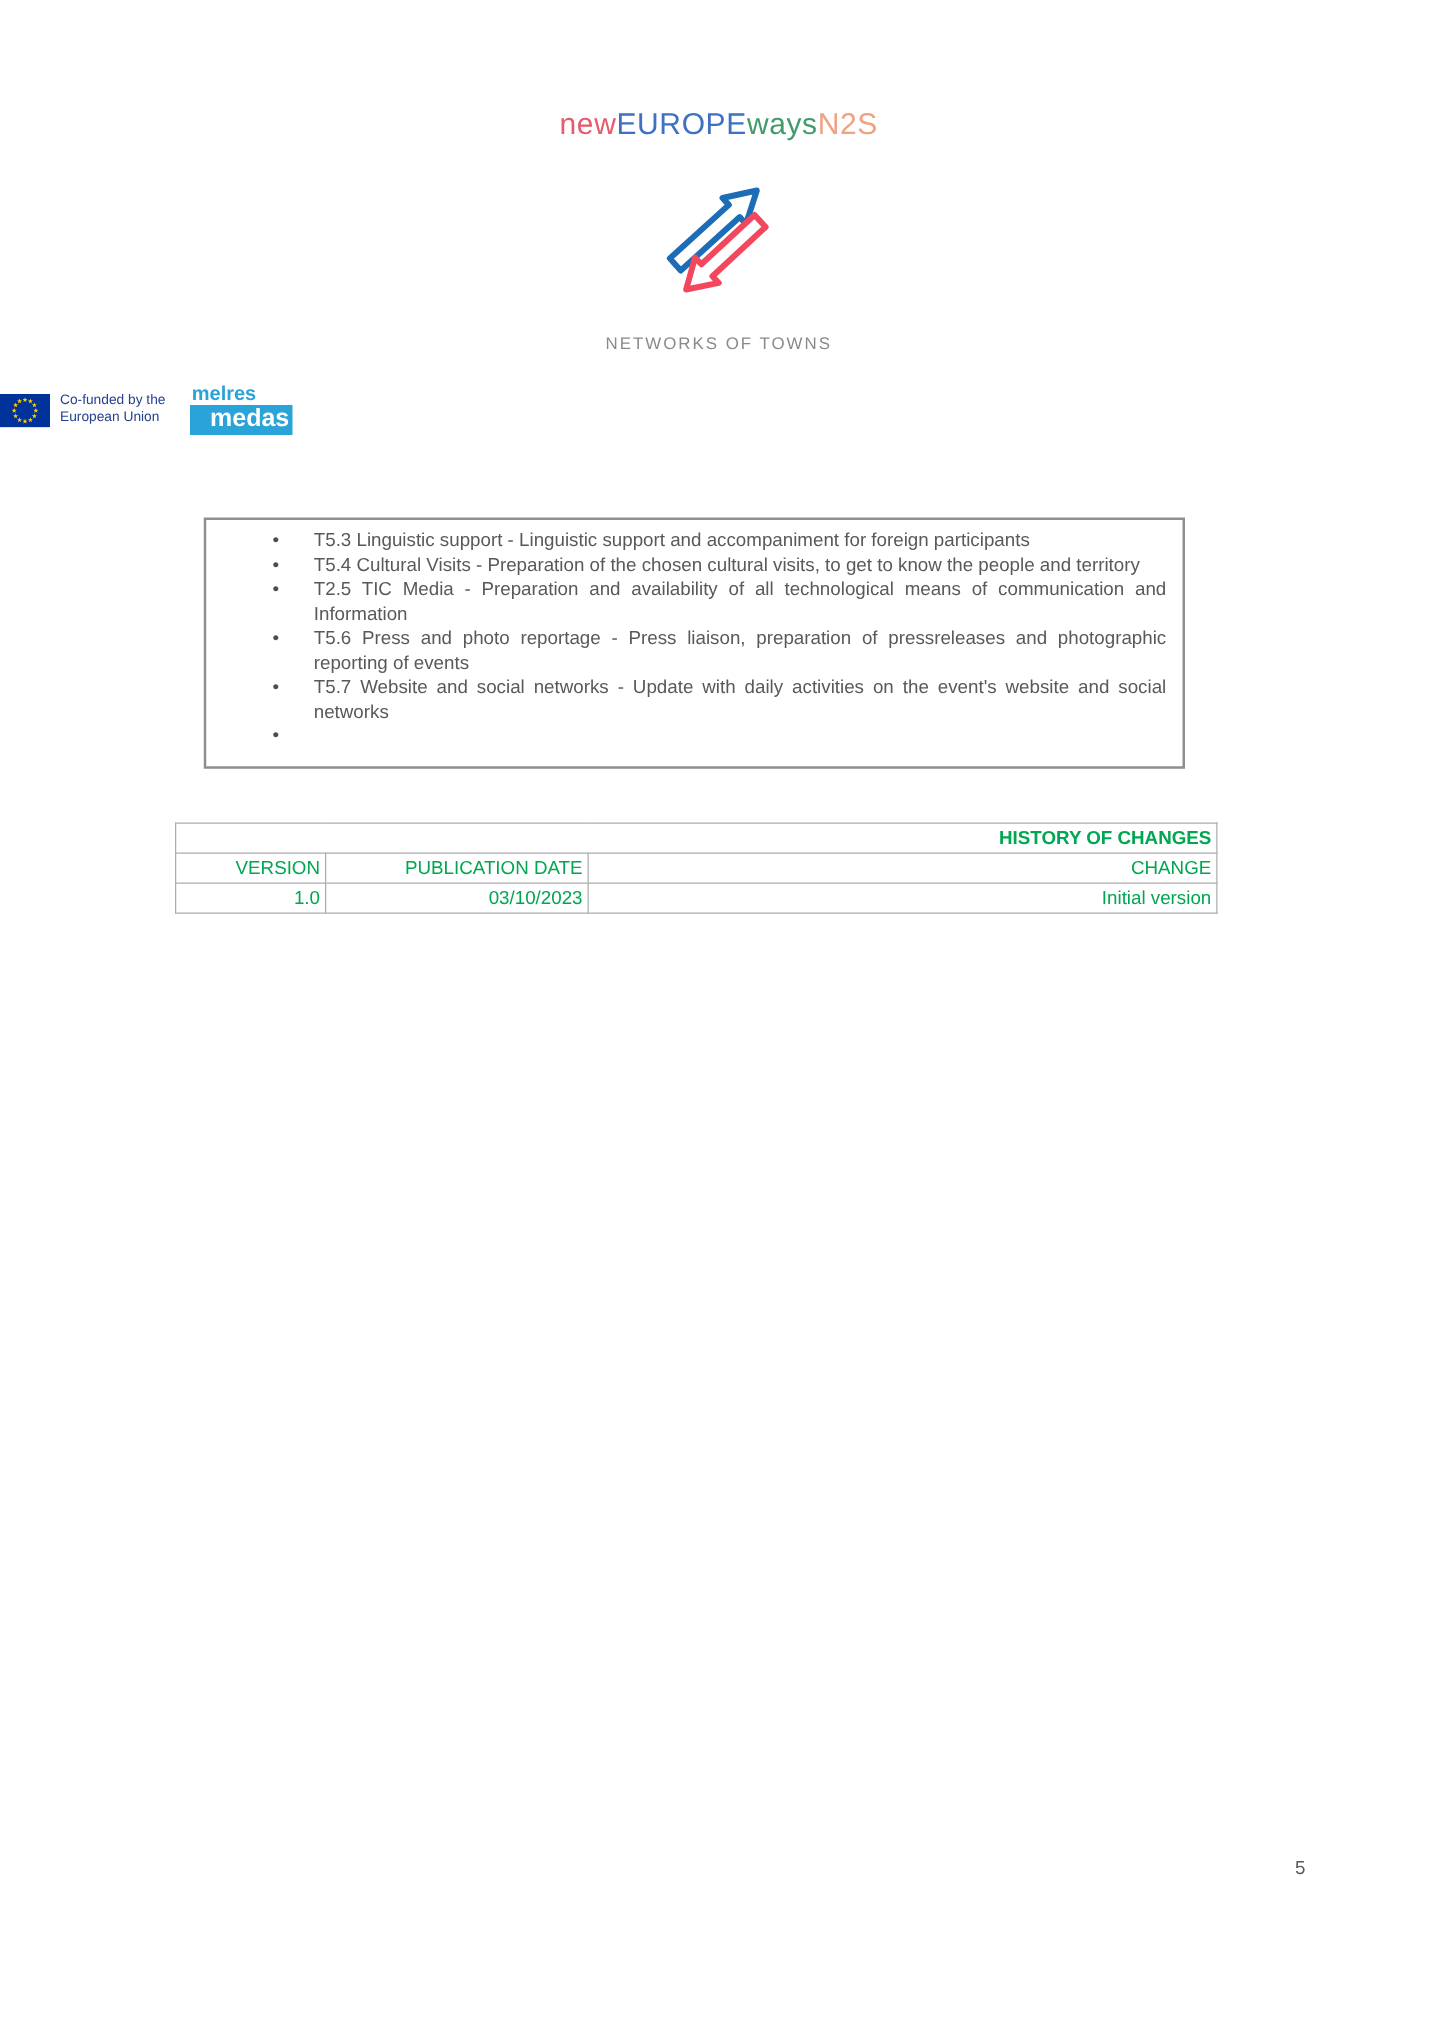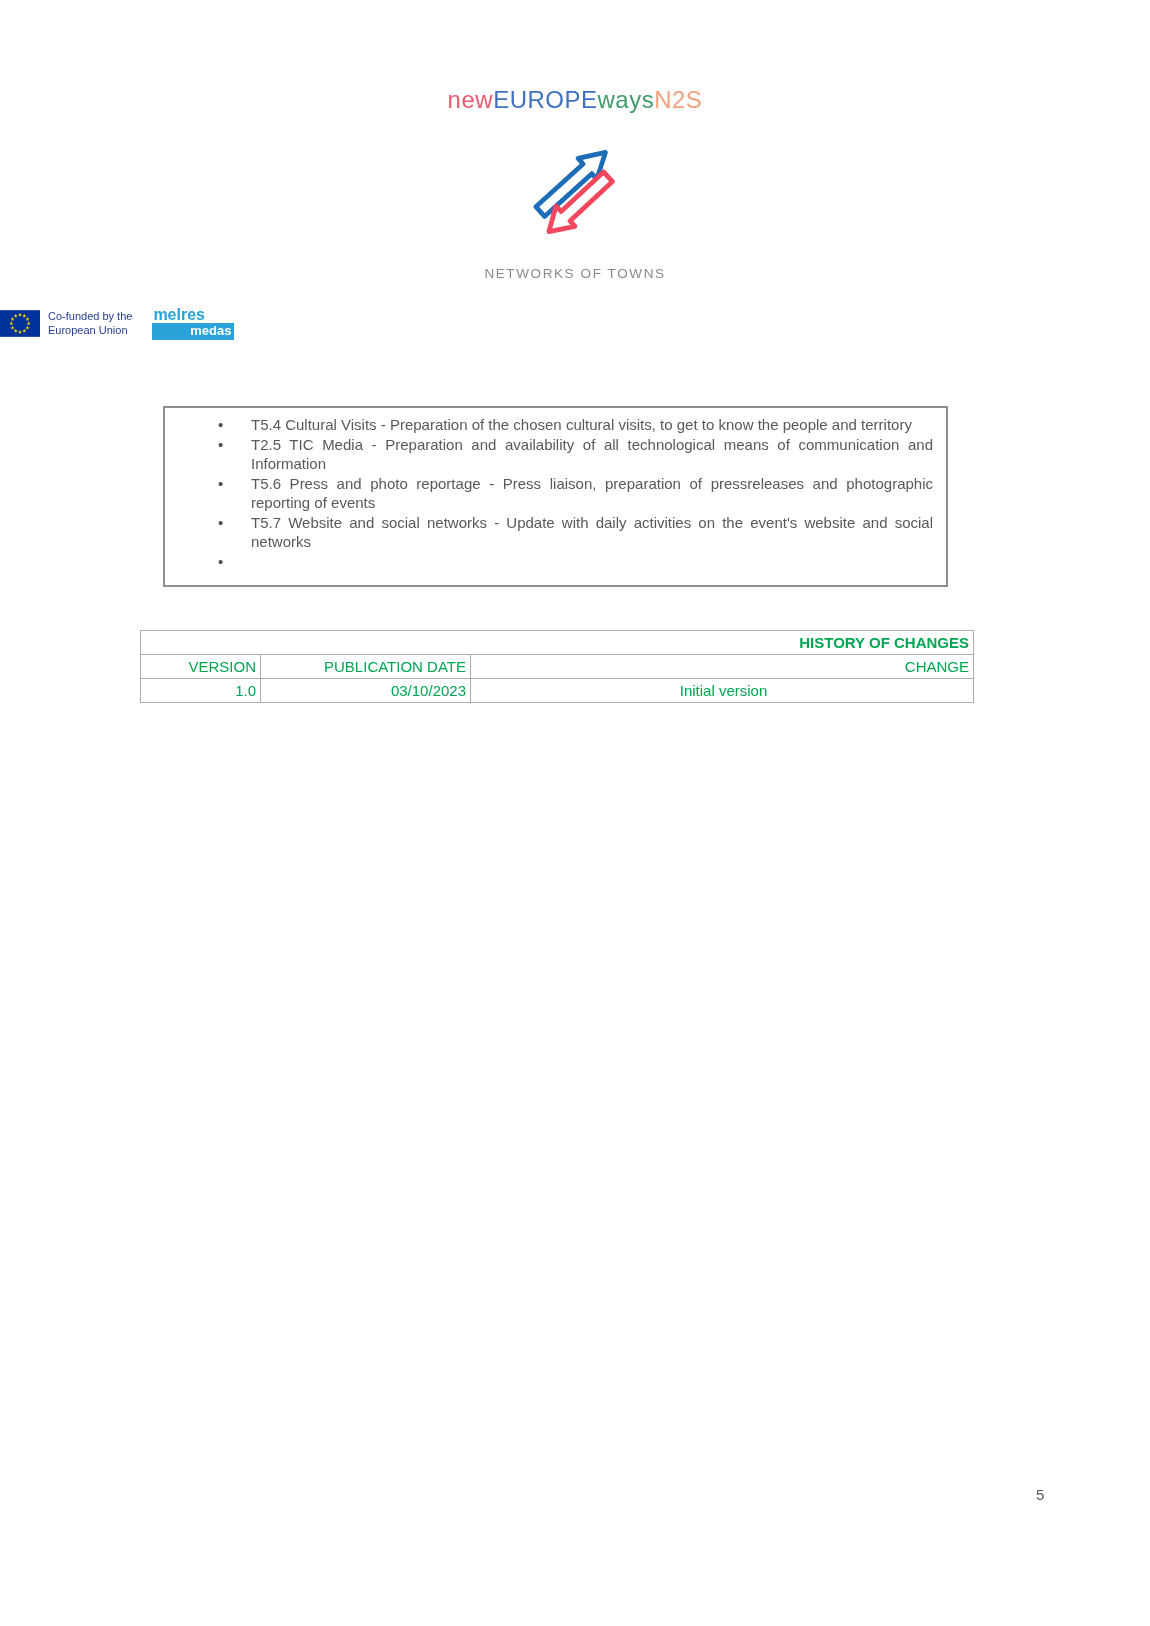--- a/index.html
+++ b/index.html
@@ -22,21 +22,21 @@
     font-size:13.5px;letter-spacing:1.6px;
   }
   .logos-row{
     margin-top:26px;display:flex;align-items:center;gap:20px;
   }
   .eu-badge{display:flex;align-items:center;gap:8px;}
   .eu-label{font-size:11px;line-height:1.25;color:#26418f;}
   .mm-logo{width:82px;}
   .mm-top{color:#2aa3d8;font-weight:bold;font-size:16px;line-height:1;padding-left:1px;}
   .mm-bar{
-    background:#2aa3d8;color:#ffffff;font-weight:bold;font-size:13px;line-height:1;
+    background:#2aa3d8;color:#ffffff;font-weight:bold;font-size:20px;line-height:1;
     text-align:right;padding:1px 3px 3px 14px;margin-top:0;
   }
 
   
   .task-box{
     margin:66px 202px 0 163px;
     border:2px solid #8f8f8f;
     padding:7px 13px 14px 8px;
     box-sizing:border-box;
   }
@@ -54,21 +54,21 @@
   
   .history-table{
     margin-left:140px;margin-top:43px;width:833px;
     border-collapse:collapse;table-layout:fixed;
   }
   .history-table td{
     border:1px solid #adadad;color:#00A651;font-size:15px;
     padding:2px 4px;text-align:right;height:19px;overflow:hidden;white-space:nowrap;
   }
   .history-table td.t-title{font-weight:bold;}
-  .history-table td.t-left{text-align:center;padding-left:7px;}
+  .history-table td.t-left{text-align:right;padding-left:7px;}
   .col-version{width:120px;}
   .col-date{width:210px;}
   .col-change{width:503px;}
 
   
   .page-number{
     position:absolute;left:1036px;top:1486px;
     color:#595959;font-size:15px;
   }
 </style>
@@ -116,20 +116,21 @@
       </div>
     </div>
     <div class="mm-logo">
       <div class="mm-top">melres</div>
       <div class="mm-bar">medas</div>
     </div>
   </div>
 
   <div class="task-box">
     <ul class="task-list">
+      <li>T5.3 Linguistic support - Linguistic support and accompaniment for foreign participants</li>
       <li>T5.4 Cultural Visits - Preparation of the chosen cultural visits, to get to know the people and territory</li>
       <li>T2.5 TIC Media - Preparation and availability of all technological means of communication and Information</li>
       <li>T5.6 Press and photo reportage - Press liaison, preparation of pressreleases and photographic reporting of events</li>
       <li>T5.7 Website and social networks - Update with daily activities on the event's website and social networks</li>
       <li></li>
     </ul>
   </div>
 
   <table class="history-table">
     <colgroup>

